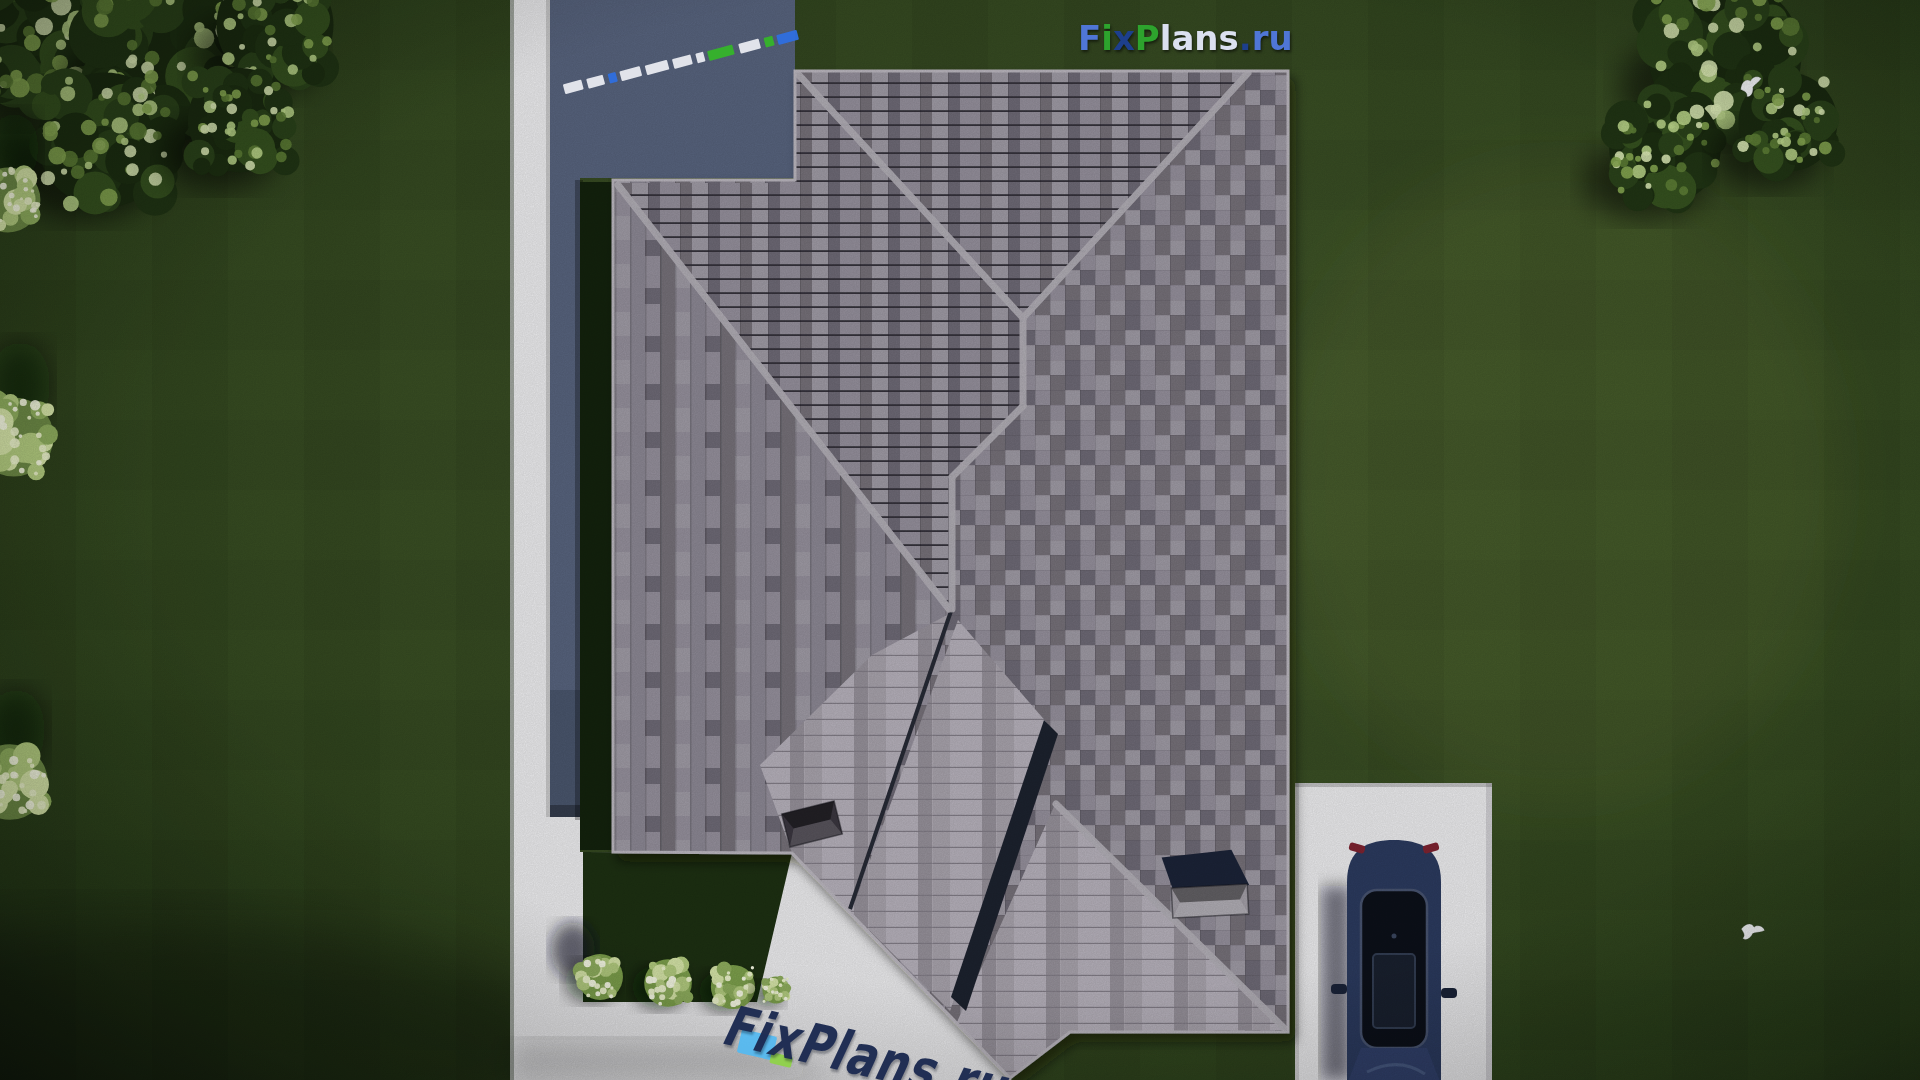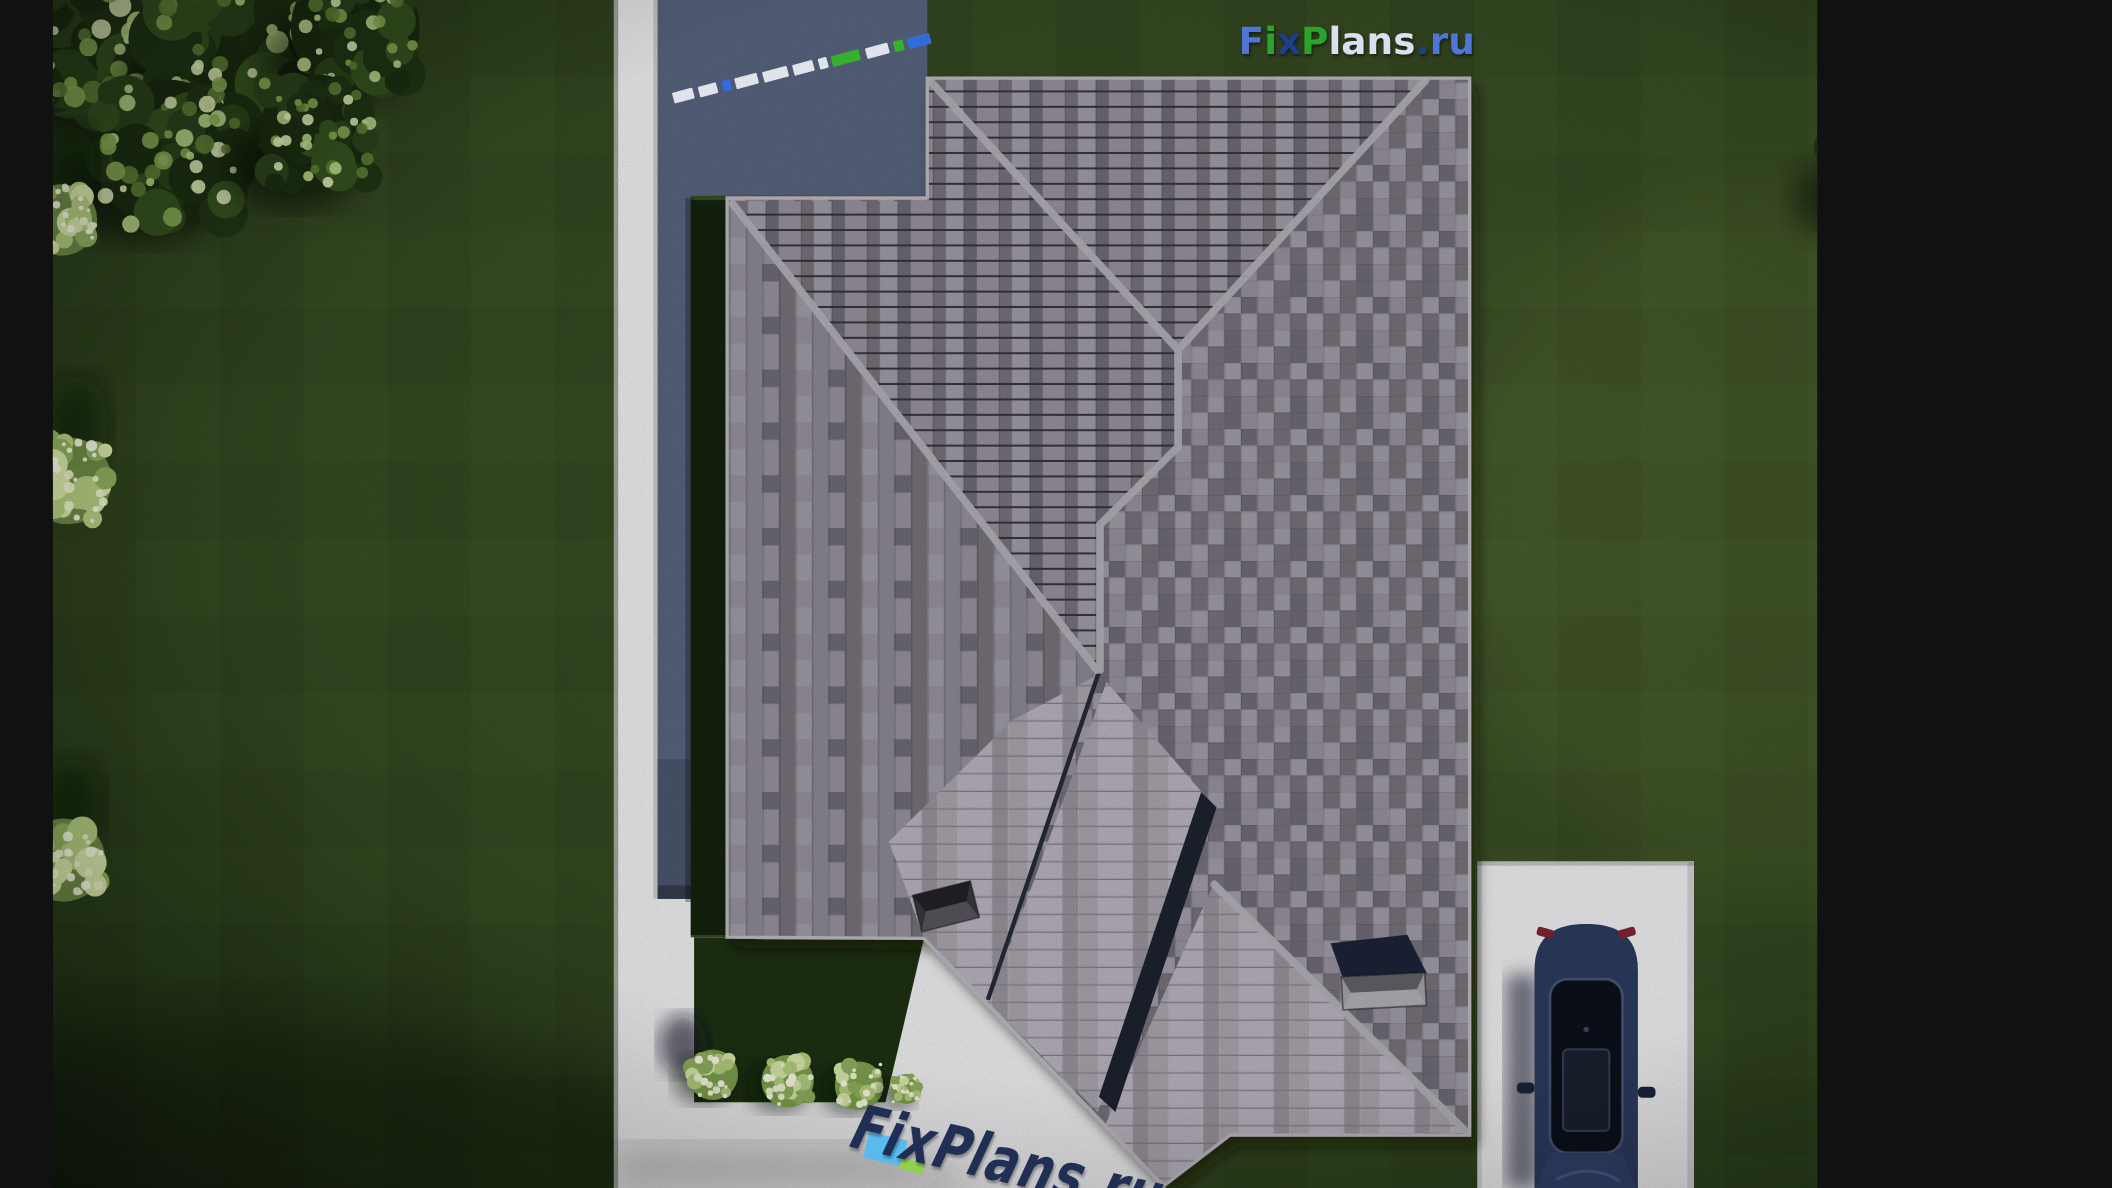--- a/index.html
+++ b/index.html
@@ -1,17 +1,17 @@
 <!DOCTYPE html>
 <html style="--grass_base: #374c21; --grass_edge: #203218; --path: #ebebed; --path_shade: #d9d8db; --drive_curb: #cfced2; --terrace: #57637d; --terrace_dark: #49556c; --hedge: #13220d; --bed: #1d3012; --roof_base: #827e8a; --block_a: #948f9b; --block_b: #747078; --block_c: #9e9aa4; --block_d: #6d6974; --stripe_base: #8b8793; --course_line: #34313b; --light_base: #a7a2ab; --light_block: #b5b0ba; --light_block2: #959099; --light_line: #827d87; --ridge: #b2aeb6; --fascia: #bab6be; --valley_dark: #1e222f; --shadow_navy: #1b2337; --vent_dark: #3a363f; --vent_gray: #a29ea6; --car_body: #2b3a5e; --car_glass: #0c1019; --car_trim: #47536f; --car_hood: #31406a; --bush_light: #cfe09a; --bird: #f4f6f8; --wm_lightblue: #55b9f0; --wm_green: #8fd24a; --wm_navy: #1b2950;"><head>
 <meta charset="utf-8">
 <style>
   html,body{margin:0;padding:0;background:#111;}
-  #stage{position:relative;width:1604px;height:1080px;overflow:hidden;
-    font-family:"DejaVu Sans","Liberation Sans",sans-serif;margin-left:48px;}
+  #stage{position:relative;width:1920px;height:1080px;overflow:hidden;
+    font-family:"DejaVu Sans","Liberation Sans",sans-serif;}
   #stage svg{position:absolute;left:0;top:0;}
   .overlay{position:absolute;}
   #brand-logo{left:1078px;top:18px;font-size:34px;font-weight:bold;letter-spacing:0px;
     text-shadow:1px 2px 3px rgba(0,0,0,.55);white-space:nowrap;}
   #terrace-wm{left:564px;top:84px;width:240px;display:flex;align-items:center;gap:5px;
     transform:rotate(-13deg);transform-origin:left center;opacity:.95;}
   #terrace-wm .blk{height:10px;border-radius:1px;transform:rotate(-2deg);}
   #bottom-wm{left:742px;top:994px;width:300px;height:110px;transform:rotate(13deg);
     transform-origin:left top;}
   #bottom-wm .acc{position:absolute;border-radius:2px;opacity:.95;}

